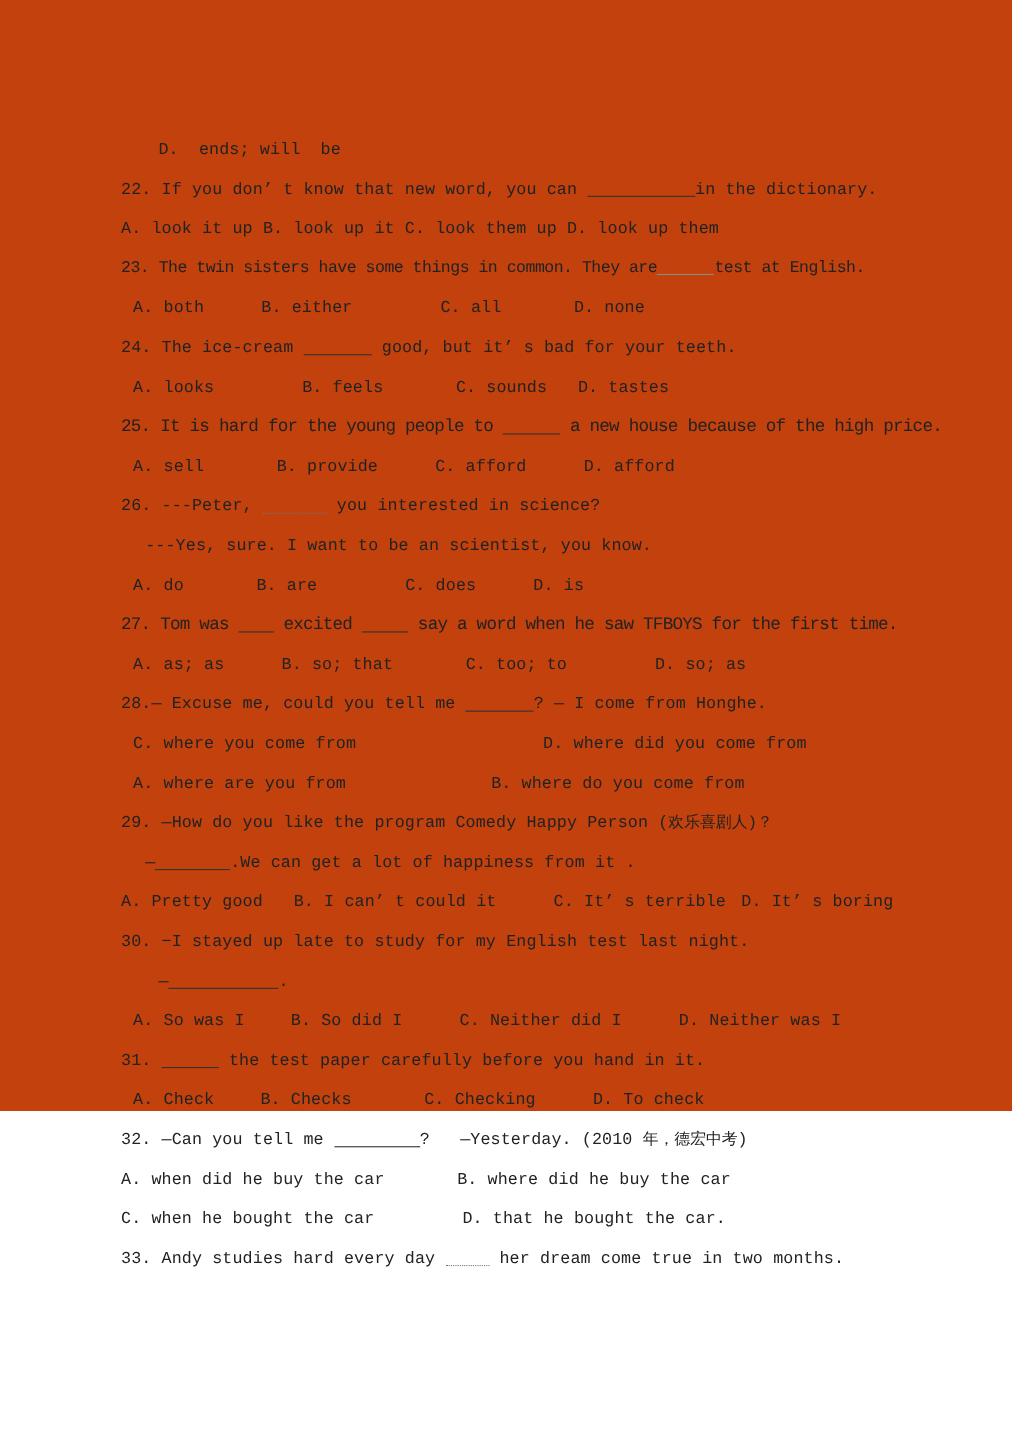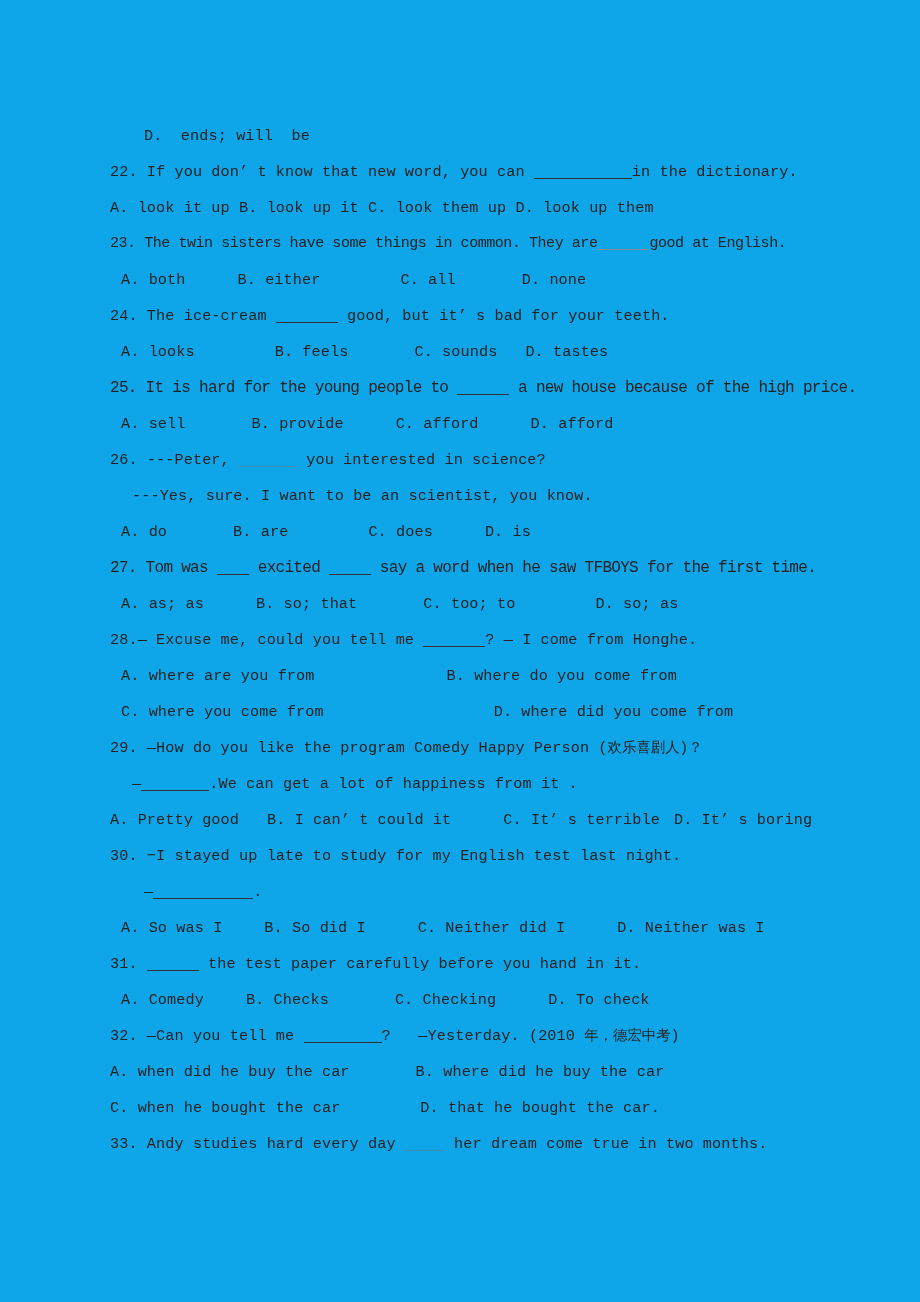--- a/index.html
+++ b/index.html
@@ -11,22 +11,22 @@
   body {
     width: 920px;
     height: 1302px;
     overflow: hidden;
     font-family: "Liberation Serif", "DejaVu Serif", serif;
     color: #1a1a1a;
   }
   .page {
     position: relative;
     width: 920px;
-    height: 1302px;
-    background: #0ea5e9;
+    height: 1010px;
+    background: #c2410c;
     box-sizing: border-box;
     padding: 118px 60px 0 110px;
   }
   .line {
     font-family: "Liberation Mono", "DejaVu Sans Mono", monospace;
     font-size: 15.2px;
     line-height: 36px;
     height: 36px;
     white-space: pre;
     letter-spacing: 0.1px;
@@ -63,21 +63,21 @@
 <body>
 
 <div class="page">
 
   <div class="line indent3"><span>D.  ends; will  be</span></div>
 
   <div class="line"><span>22. If you don’ t know that new word, you can </span><span class="blank" style="width:98px"></span><span>in the dictionary.</span></div>
 
   <div class="line"><span>A. look it up B. look up it C. look them up D. look up them</span></div>
 
-  <div class="line tight"><span>23. The twin sisters have some things in common. They are</span><span class="blank thin" style="width:52px"></span><span>good at English.</span></div>
+  <div class="line tight"><span>23. The twin sisters have some things in common. They are</span><span class="blank thin" style="width:52px"></span><span>test at English.</span></div>
 
   <div class="line indent1"><span>A. both</span><span class="gap-l"></span><span>B. either</span><span class="gap-l"></span><span class="gap-m"></span><span>C. all</span><span class="gap-l"></span><span class="gap-s"></span><span>D. none</span></div>
 
   <div class="line"><span>24. The ice-cream </span><span class="blank" style="width:62px"></span><span> good, but it’ s bad for your teeth.</span></div>
 
   <div class="line indent1"><span>A. looks</span><span class="gap-l"></span><span class="gap-m"></span><span>B. feels</span><span class="gap-l"></span><span class="gap-s"></span><span>C. sounds</span><span class="gap-m"></span><span>D. tastes</span></div>
 
   <div class="line tiny"><span>25. It is hard for the young people to </span><span class="blank" style="width:52px"></span><span> a new house because of the high price.</span></div>
 
   <div class="line indent1"><span>A. sell</span><span class="gap-l"></span><span class="gap-s"></span><span>B. provide</span><span class="gap-l"></span><span>C. afford</span><span class="gap-l"></span><span>D. afford</span></div>
@@ -87,39 +87,39 @@
   <div class="line indent2"><span>---Yes, sure. I want to be an scientist, you know.</span></div>
 
   <div class="line indent1"><span>A. do</span><span class="gap-l"></span><span class="gap-s"></span><span>B. are</span><span class="gap-l"></span><span class="gap-m"></span><span>C. does</span><span class="gap-l"></span><span>D. is</span></div>
 
   <div class="line tiny"><span>27. Tom was </span><span class="blank" style="width:32px"></span><span> excited </span><span class="blank" style="width:42px"></span><span> say a word when he saw TFBOYS for the first time.</span></div>
 
   <div class="line indent1"><span>A. as; as</span><span class="gap-l"></span><span>B. so; that</span><span class="gap-l"></span><span class="gap-s"></span><span>C. too; to</span><span class="gap-l"></span><span class="gap-m"></span><span>D. so; as</span></div>
 
   <div class="line"><span>28.— Excuse me, could you tell me </span><span class="blank" style="width:62px"></span><span>? — I come from Honghe.</span></div>
 
+  <div class="line indent1"><span>C. where you come from</span><span class="gap-l"></span><span class="gap-l"></span><span class="gap-l"></span><span class="gap-s"></span><span>D. where did you come from</span></div>
+
   <div class="line indent1"><span>A. where are you from</span><span class="gap-l"></span><span class="gap-l"></span><span class="gap-m"></span><span>B. where do you come from</span></div>
-
-  <div class="line indent1"><span>C. where you come from</span><span class="gap-l"></span><span class="gap-l"></span><span class="gap-l"></span><span class="gap-s"></span><span>D. where did you come from</span></div>
 
   <div class="line"><span>29. —How do you like the program Comedy Happy Person (</span><span class="cn">欢乐喜剧人</span><span class="cn">)？</span></div>
 
   <div class="line indent2"><span>—</span><span class="blank" style="width:68px"></span><span>.We can get a lot of happiness from it .</span></div>
 
   <div class="line"><span>A. Pretty good</span><span class="gap-m"></span><span>B. I can’ t could it</span><span class="gap-l"></span><span>C. It’ s terrible</span><span class="gap-s"></span><span>D. It’ s boring</span></div>
 
   <div class="line"><span>30. −I stayed up late to study for my English test last night.</span></div>
 
   <div class="line indent3"><span>—</span><span class="blank" style="width:100px"></span><span>.</span></div>
 
   <div class="line indent1"><span>A. So was I</span><span class="gap-m"></span><span class="gap-s"></span><span>B. So did I</span><span class="gap-l"></span><span>C. Neither did I</span><span class="gap-l"></span><span>D. Neither was I</span></div>
 
   <div class="line"><span>31. </span><span class="blank" style="width:52px"></span><span> the test paper carefully before you hand in it.</span></div>
 
-  <div class="line indent1"><span>A. Comedy</span><span class="gap-m"></span><span class="gap-s"></span><span>B. Checks</span><span class="gap-l"></span><span class="gap-s"></span><span>C. Checking</span><span class="gap-l"></span><span>D. To check</span></div>
+  <div class="line indent1"><span>A. Check</span><span class="gap-m"></span><span class="gap-s"></span><span>B. Checks</span><span class="gap-l"></span><span class="gap-s"></span><span>C. Checking</span><span class="gap-l"></span><span>D. To check</span></div>
 
   <div class="line"><span>32. —Can you tell me </span><span class="blank" style="width:78px"></span><span>?   —Yesterday. (2010 </span><span class="cn">年，德宏中考</span><span>)</span></div>
 
   <div class="line"><span>A. when did he buy the car</span><span class="gap-l"></span><span class="gap-s"></span><span>B. where did he buy the car</span></div>
 
   <div class="line"><span>C. when he bought the car</span><span class="gap-l"></span><span class="gap-m"></span><span>D. that he bought the car.</span></div>
 
   <div class="line"><span>33. Andy studies hard every day </span><span class="blank dotted" style="width:40px"></span><span> her dream come true in two months.</span></div>
 
 

